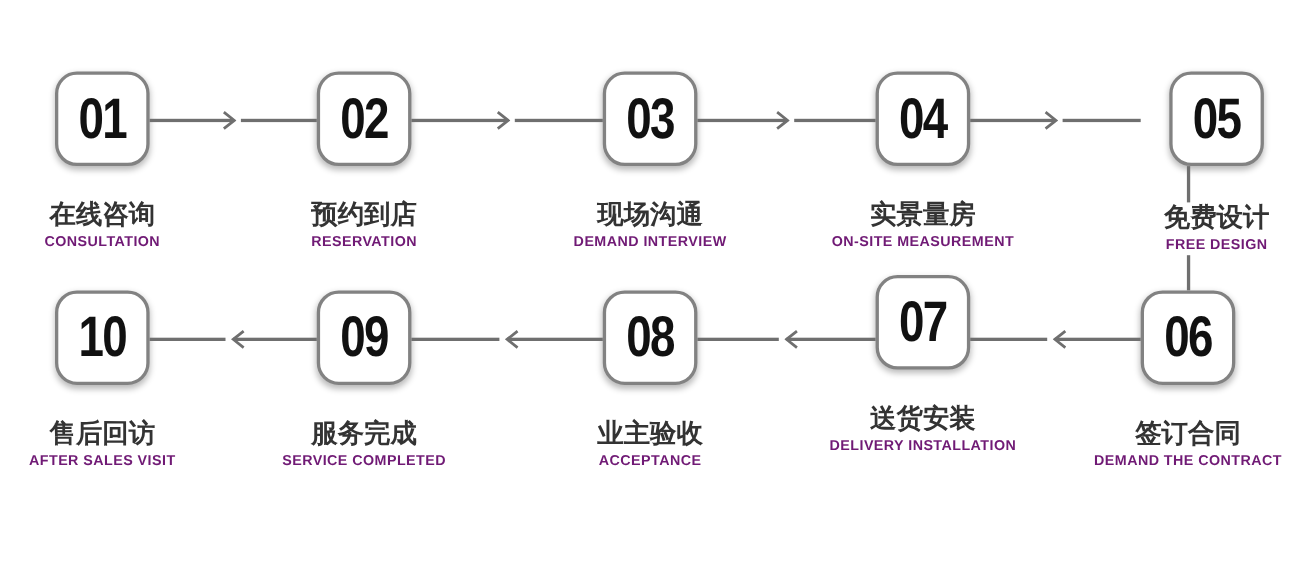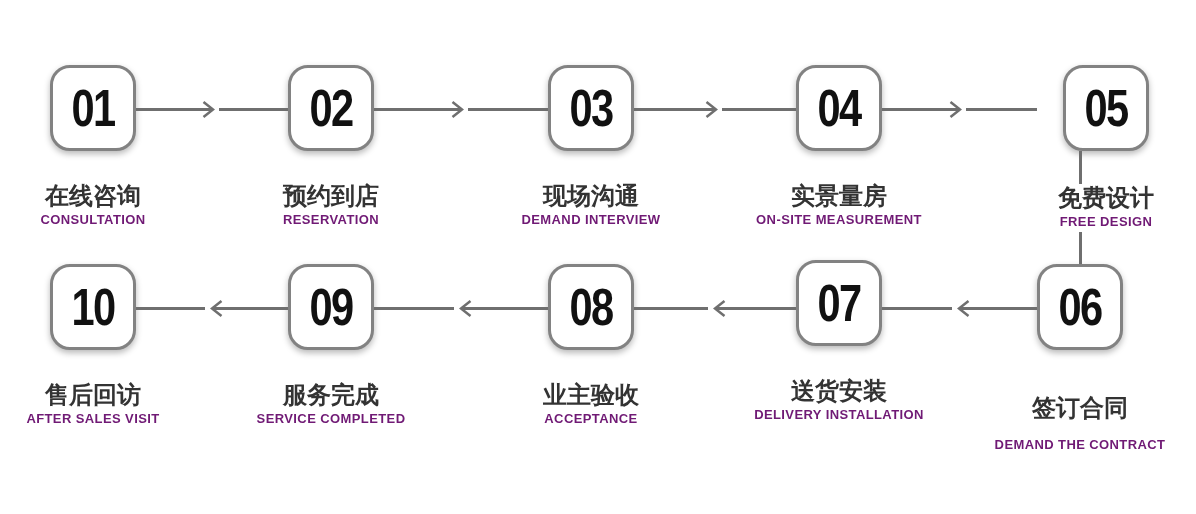--- a/index.html
+++ b/index.html
@@ -112,29 +112,29 @@
   </div>
 
   <div class="step lower" style="left:996px; top:65px;">
     <div class="numbox">
       <span class="num">05</span>
     </div>
     <div class="cn">免费设计</div>
     <div class="en">FREE DESIGN</div>
   </div>
 
-  <div class="step" style="left:970px; top:264px;gap:13px;">
+  <div class="step" style="left:970px; top:264px;">
     <div class="numbox">
       <span class="num">06</span>
     </div>
     <div class="cn">签订合同</div>
     <div class="en">DEMAND THE CONTRACT</div>
   </div>
 
-  <div class="step" style="left:729px; top:260px;">
+  <div class="step" style="left:729px; top:250px;">
     <div class="numbox">
       <span class="num">07</span>
     </div>
     <div class="cn">送货安装</div>
     <div class="en">DELIVERY INSTALLATION</div>
   </div>
 
   <div class="step" style="left:481px; top:264px;">
     <div class="numbox">
       <span class="num">08</span>

